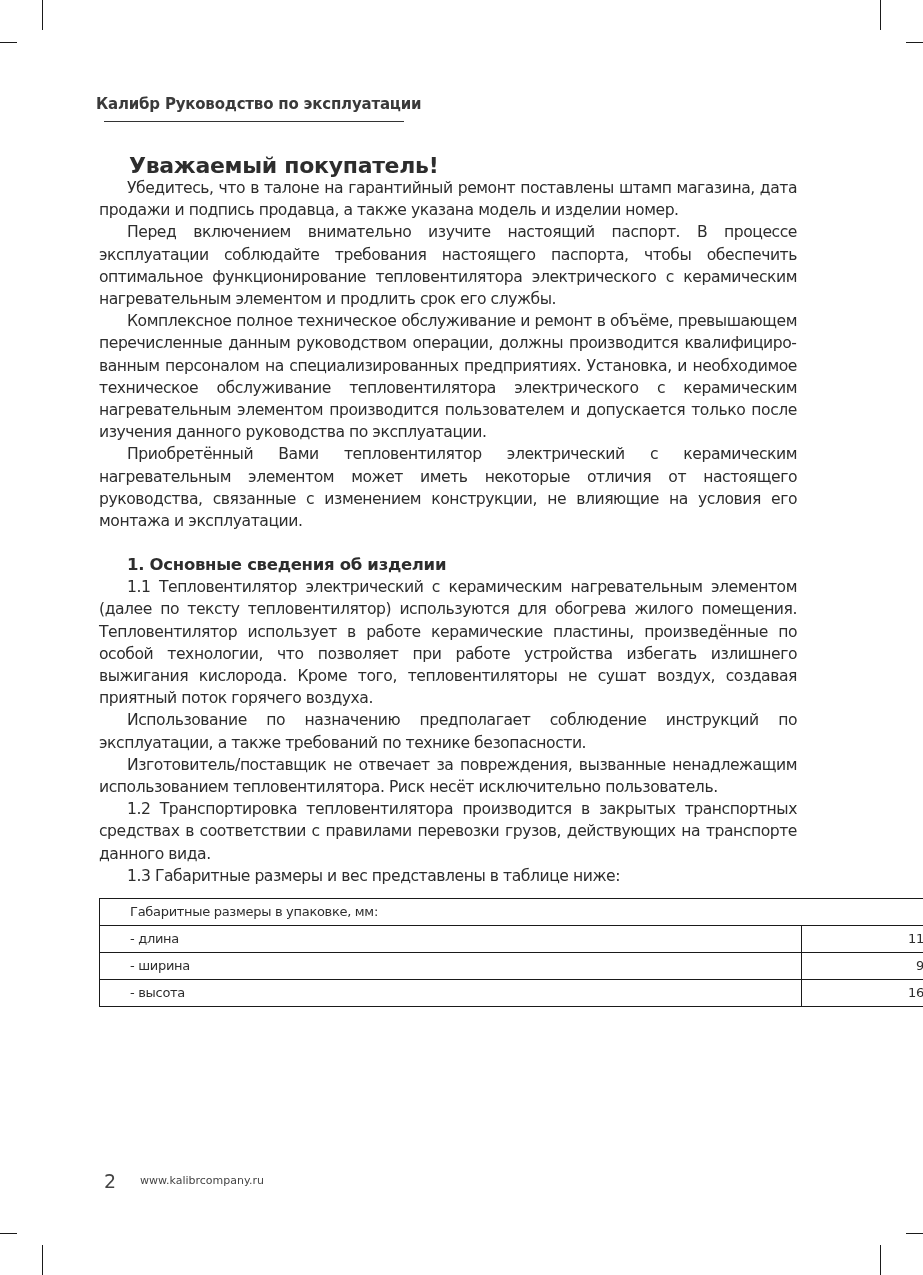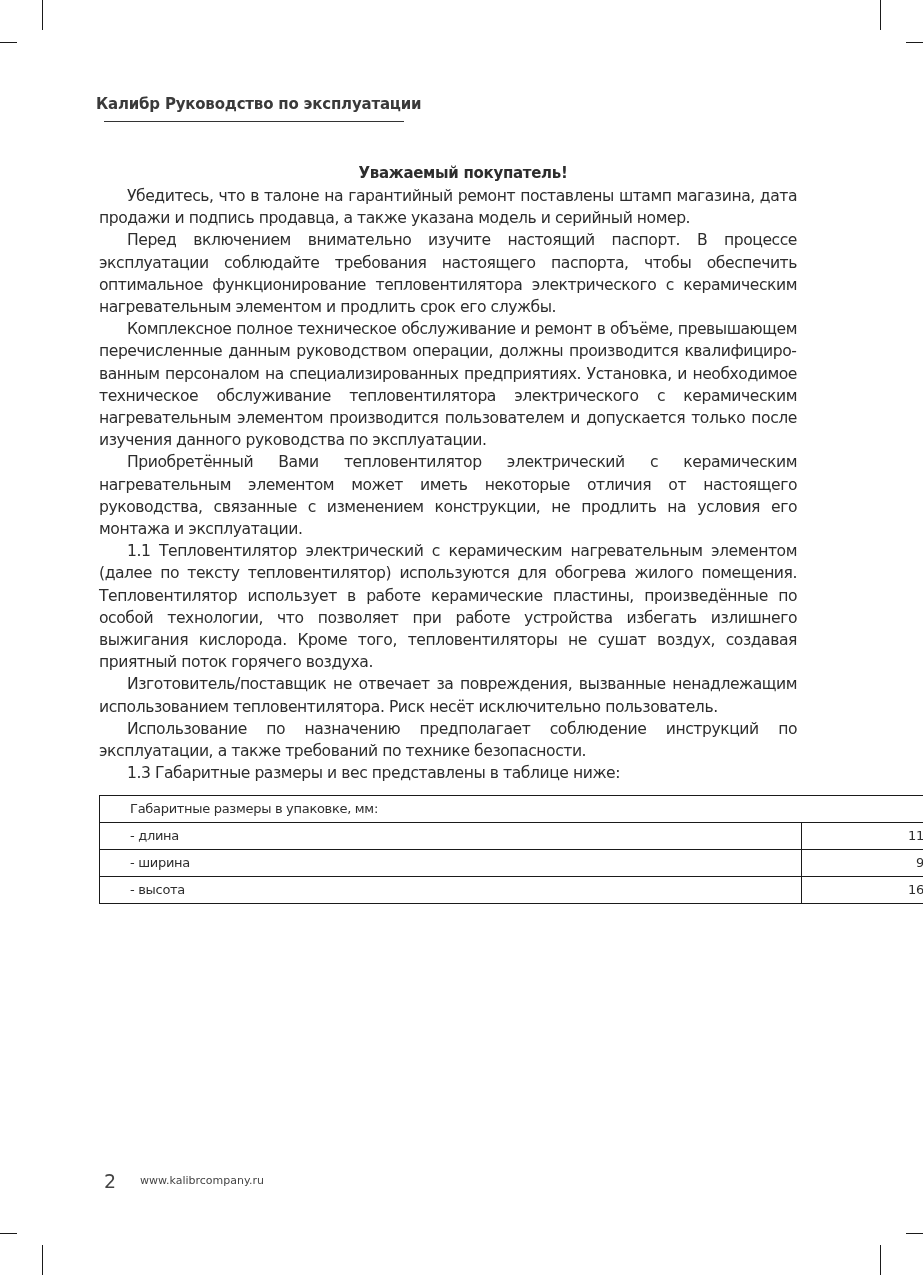--- a/index.html
+++ b/index.html
@@ -9,21 +9,21 @@
     .crop.v { width: 1px; height: 30px; }
     .crop.h { height: 1px; width: 17px; }
 
     .running-header { position: absolute; left: 96px; top: 95px; font-size: 15px; font-weight: bold;
                       color: #3a3a3a; letter-spacing: -0.2px; }
     .running-rule { position: absolute; left: 104px; top: 121px; width: 300px; height: 1px; background: #333; }
 
     .content { position: absolute; left: 99px; top: 150px; width: 698px; font-size: 15.6px;
                line-height: 22.2px; color: #2d2d2d; letter-spacing: -0.45px; }
     .content p { margin: 0; text-align: justify; text-indent: 28px; hyphens: manual; }
-    .doc-title { text-align: center; font-weight: bold; font-size: 15px; margin: 12px 0 0 0;
+    .doc-title { text-align: left; font-weight: bold; font-size: 22px; margin: 4px 0 0 0;
                  padding-left: 30px; line-height: 23px; letter-spacing: -0.3px; }
     .section-title { font-weight: bold; font-size: 16.5px; margin: 22px 0 0 0; padding-left: 28px;
                      line-height: 22px; letter-spacing: -0.3px; }
 
     table.dims { border-collapse: collapse; width: 844px; margin-top: 11px; font-size: 13px;
                  letter-spacing: -0.3px; color: #2d2d2d; }
     table.dims td { border: 1.5px solid #1a1a1a; height: 26px; padding: 0 0 0 30px; }
     table.dims td.val { width: 130px; text-align: right; padding: 0 10px 0 0; }
 
     .footer-page { position: absolute; left: 104px; top: 1170px; font-size: 19px; color: #444; }
@@ -40,29 +40,31 @@
 <div class="crop h" style="left:0; top:1233px;"></div>
 <div class="crop v" style="left:880px; top:1245px;"></div>
 <div class="crop h" style="left:906px; top:1233px;"></div>
 
 <div class="running-header">Калибр Руководство по эксплуатации</div>
 <div class="running-rule"></div>
 
 <div class="content">
   <div class="doc-title">Уважаемый покупатель!</div>
 
-  <p>Убедитесь, что в талоне на гарантийный ремонт поставлены штамп магазина, дата продажи и подпись продавца, а также указана модель и серийный номер.</p>
+  <p>Убедитесь, что в талоне на гарантийный ремонт поставлены штамп магазина, дата продажи и подпись продавца, а также указана модель и изделии номер.</p>
   <p>Перед включением внимательно изучите настоящий паспорт. В процессе эксплуата­ции соблюдайте требования настоящего паспорта, чтобы обеспечить оптимальное функ­ционирование тепловентилятора электрического с керамическим нагревательным эле­ментом и продлить срок его службы.</p>
   <p>Комплексное полное техническое обслуживание и ремонт в объёме, превышающем перечисленные данным руководством операции, должны производится квалифициро­ванным персоналом на специализированных предприятиях. Установка, и необходимое техническое обслуживание тепловентилятора электрического с керамическим нагрева­тельным элементом производится пользователем и допускается только после изучения данного руководства по эксплуатации.</p>
-  <p>Приобретённый Вами тепловентилятор электрический с керамическим нагреватель­ным элементом может иметь некоторые отличия от настоящего руководства, связанные с изменением конструкции, не продлить на условия его монтажа и эксплуатации.</p>
+  <p>Приобретённый Вами тепловентилятор электрический с керамическим нагреватель­ным элементом может иметь некоторые отличия от настоящего руководства, связанные с изменением конструкции, не влияющие на условия его монтажа и эксплуатации.</p>
 
+  <div class="section-title">1. Основные сведения об изделии</div>
 
   <p>1.1 Тепловентилятор электрический с керамическим нагревательным элементом (далее по тексту тепловентилятор) используются для обогрева жилого помещения. Тепло­вентилятор использует в работе керамические пластины, произведённые по особой тех­нологии, что позволяет при работе устройства избегать излишнего выжигания кисло­рода. Кроме того, тепловентиляторы не сушат воздух, создавая приятный поток горячего воздуха.</p>
+  <p>Использование по назначению предполагает соблюдение инструкций по эксплуата­ции, а также требований по технике безопасности.</p>
   <p>Изготовитель/поставщик не отвечает за повреждения, вызванные ненадлежащим использованием тепловентилятора. Риск несёт исключительно пользователь.</p>
-  <p>Использование по назначению предполагает соблюдение инструкций по эксплуата­ции, а также требований по технике безопасности.</p>
+  <p>1.2 Транспортировка тепловентилятора производится в закрытых транспортных средствах в соответствии с правилами перевозки грузов, действующих на транспорте данного вида.</p>
   <p>1.3 Габаритные размеры и вес представлены в таблице ниже:</p>
 
   <table class="dims">
     <tbody>
         <tr>
       <td colspan="2">Габаритные размеры в упаковке, мм:</td>
     </tr>
     <tr>
       <td>- длина</td>
       <td class="val">116</td>

